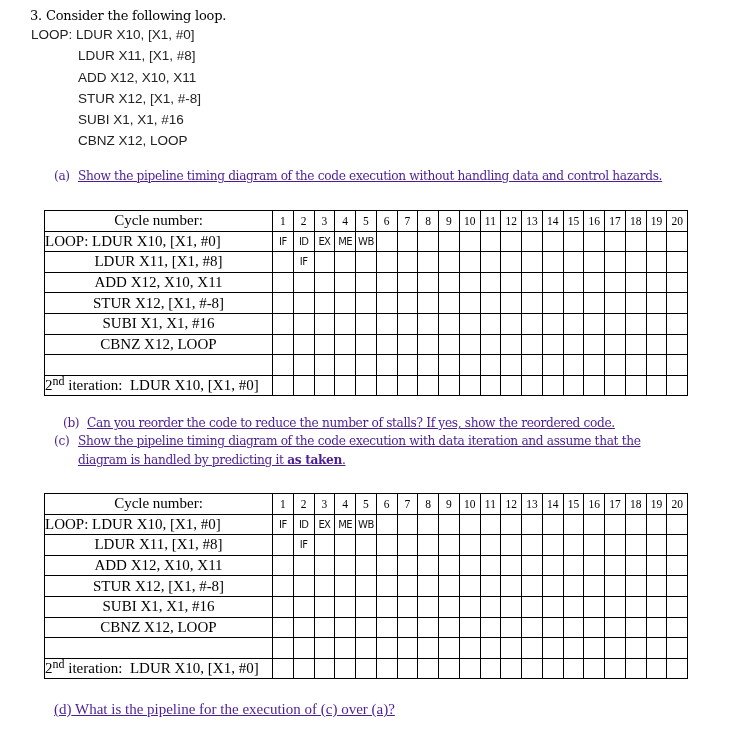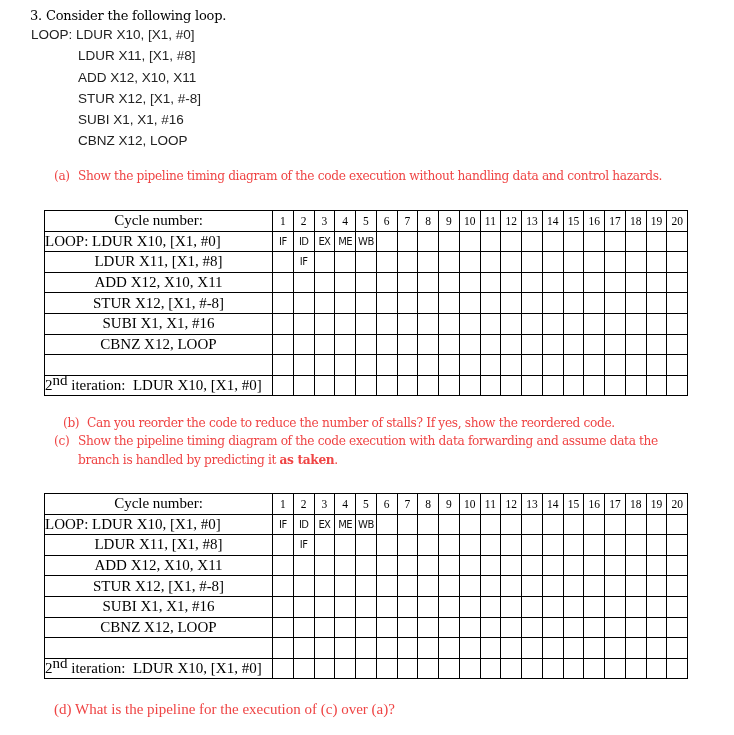--- a/index.html
+++ b/index.html
@@ -6,38 +6,38 @@
   body { width: 734px; height: 735px; position: relative; overflow: hidden; color: #000; }
   .abs { position: absolute; white-space: nowrap; }
   .q-title { left: 30px; top: 8px; font-family: "DejaVu Serif", serif; font-size: 13px; font-weight: normal; letter-spacing: -0.2px; }
   .code { font-family: "Liberation Sans", sans-serif; font-size: 13.5px; color: #222; }
   .code.l0 { left: 31px; top: 27px; }
   .code.l1 { left: 78px; top: 48px; }
   .code.l2 { left: 78px; top: 70px; }
   .code.l3 { left: 78px; top: 91px; }
   .code.l4 { left: 78px; top: 112px; }
   .code.l5 { left: 78px; top: 133px; }
-  .part { font-family: "DejaVu Serif", serif; font-size: 12.2px; letter-spacing: -0.35px; color: #ef4444; }
+  .part { font-family: "DejaVu Serif", serif; font-size: 12.2px; letter-spacing: -0.35px; color: #4c1d95; text-decoration: underline; }
   .part .lbl { display: inline-block; width: 24px; }
   .part-a { left: 54px; top: 169px; }
   .part-b { left: 63px; top: 416px; }
   .part-c { left: 54px; top: 434px; }
   .part-c2 { left: 78px; top: 453px; }
   .part-d { left: 54px; top: 701px; font-family: "Liberation Serif", serif; font-size: 15px; letter-spacing: 0; }
   b { font-weight: bold; }
 
   table.pipe { position: absolute; left: 44px; border-collapse: collapse; table-layout: fixed; font-family: "Liberation Serif", serif; }
   table.pipe.t1 { top: 210px; }
   table.pipe.t2 { top: 493px; }
   table.pipe td { border: 1.3px solid #000; height: 19.6px; padding: 0; text-align: center; vertical-align: middle; overflow: hidden; white-space: nowrap; }
   table.pipe td.instr { width: 227px; font-size: 15px; }
   table.pipe td.instr.left { text-align: left; }
   table.pipe td.cyc { width: 19.75px; font-size: 11.5px; }
   table.pipe td.stage { font-family: "DejaVu Sans", sans-serif; font-size: 10px; letter-spacing: -0.6px; color: #111; }
-  sup { font-size: 15px; vertical-align: 5px; line-height: 0; }
+  sup { font-size: 12px; vertical-align: 5px; line-height: 0; }
 </style>
 </head>
 <body>
 
 <div class="abs q-title">3. Consider the following loop.</div>
 <div class="abs code l0">LOOP: LDUR X10, [X1, #0]</div>
 <div class="abs code l1">LDUR X11, [X1, #8]</div>
 <div class="abs code l2">ADD X12, X10, X11</div>
 <div class="abs code l3">STUR X12, [X1, #-8]</div>
 <div class="abs code l4">SUBI X1, X1, #16</div>
@@ -256,24 +256,24 @@
         <td class="cyc stage"></td>
         <td class="cyc stage"></td>
       </tr>
     </tbody>
   </table>
 
 <div class="abs part part-b">
   <span class="lbl">(b)</span><span>Can you reorder the code to reduce the number of stalls? If yes, show the reordered code.</span>
 </div>
 <div class="abs part part-c">
-  <span class="lbl">(c)</span><span>Show the pipeline timing diagram of the code execution with data forwarding and assume data the</span>
+  <span class="lbl">(c)</span><span>Show the pipeline timing diagram of the code execution with data iteration and assume that the</span>
 </div>
 <div class="abs part part-c2">
-  <span>branch is handled by predicting it </span><b>as taken</b><span>.</span>
+  <span>diagram is handled by predicting it </span><b>as taken</b><span>.</span>
 </div>
 
 <table class="pipe t2">
     <tbody>
       <tr>
         <td class="instr">Cycle number:</td>
         <td class="cyc">1</td>
         <td class="cyc">2</td>
         <td class="cyc">3</td>
         <td class="cyc">4</td>

